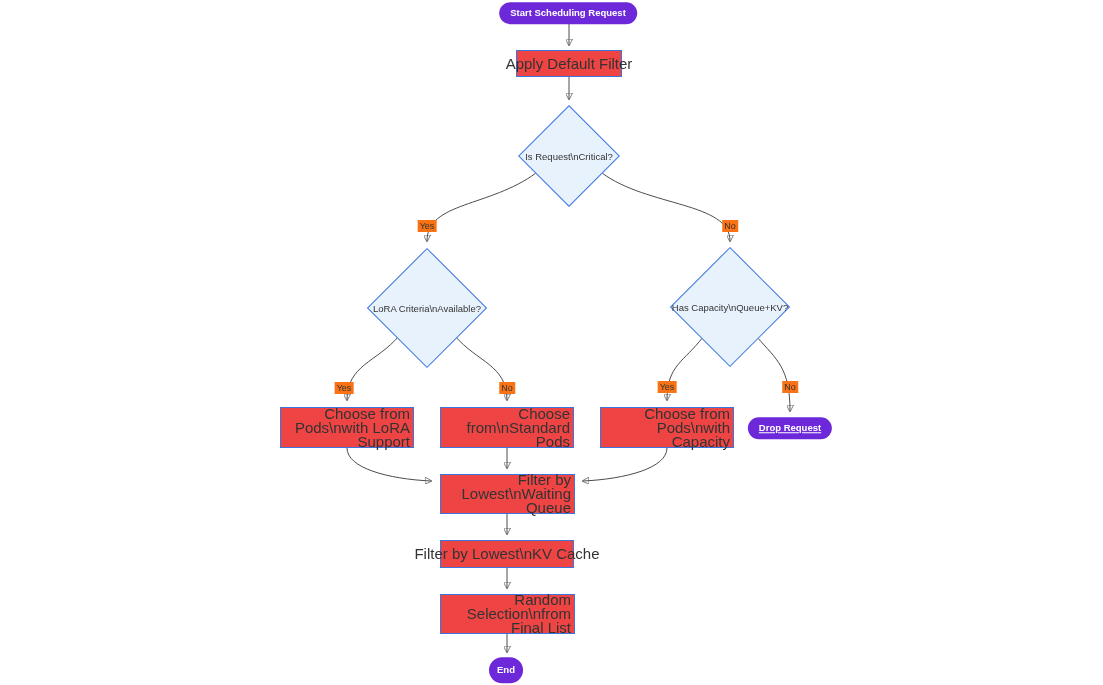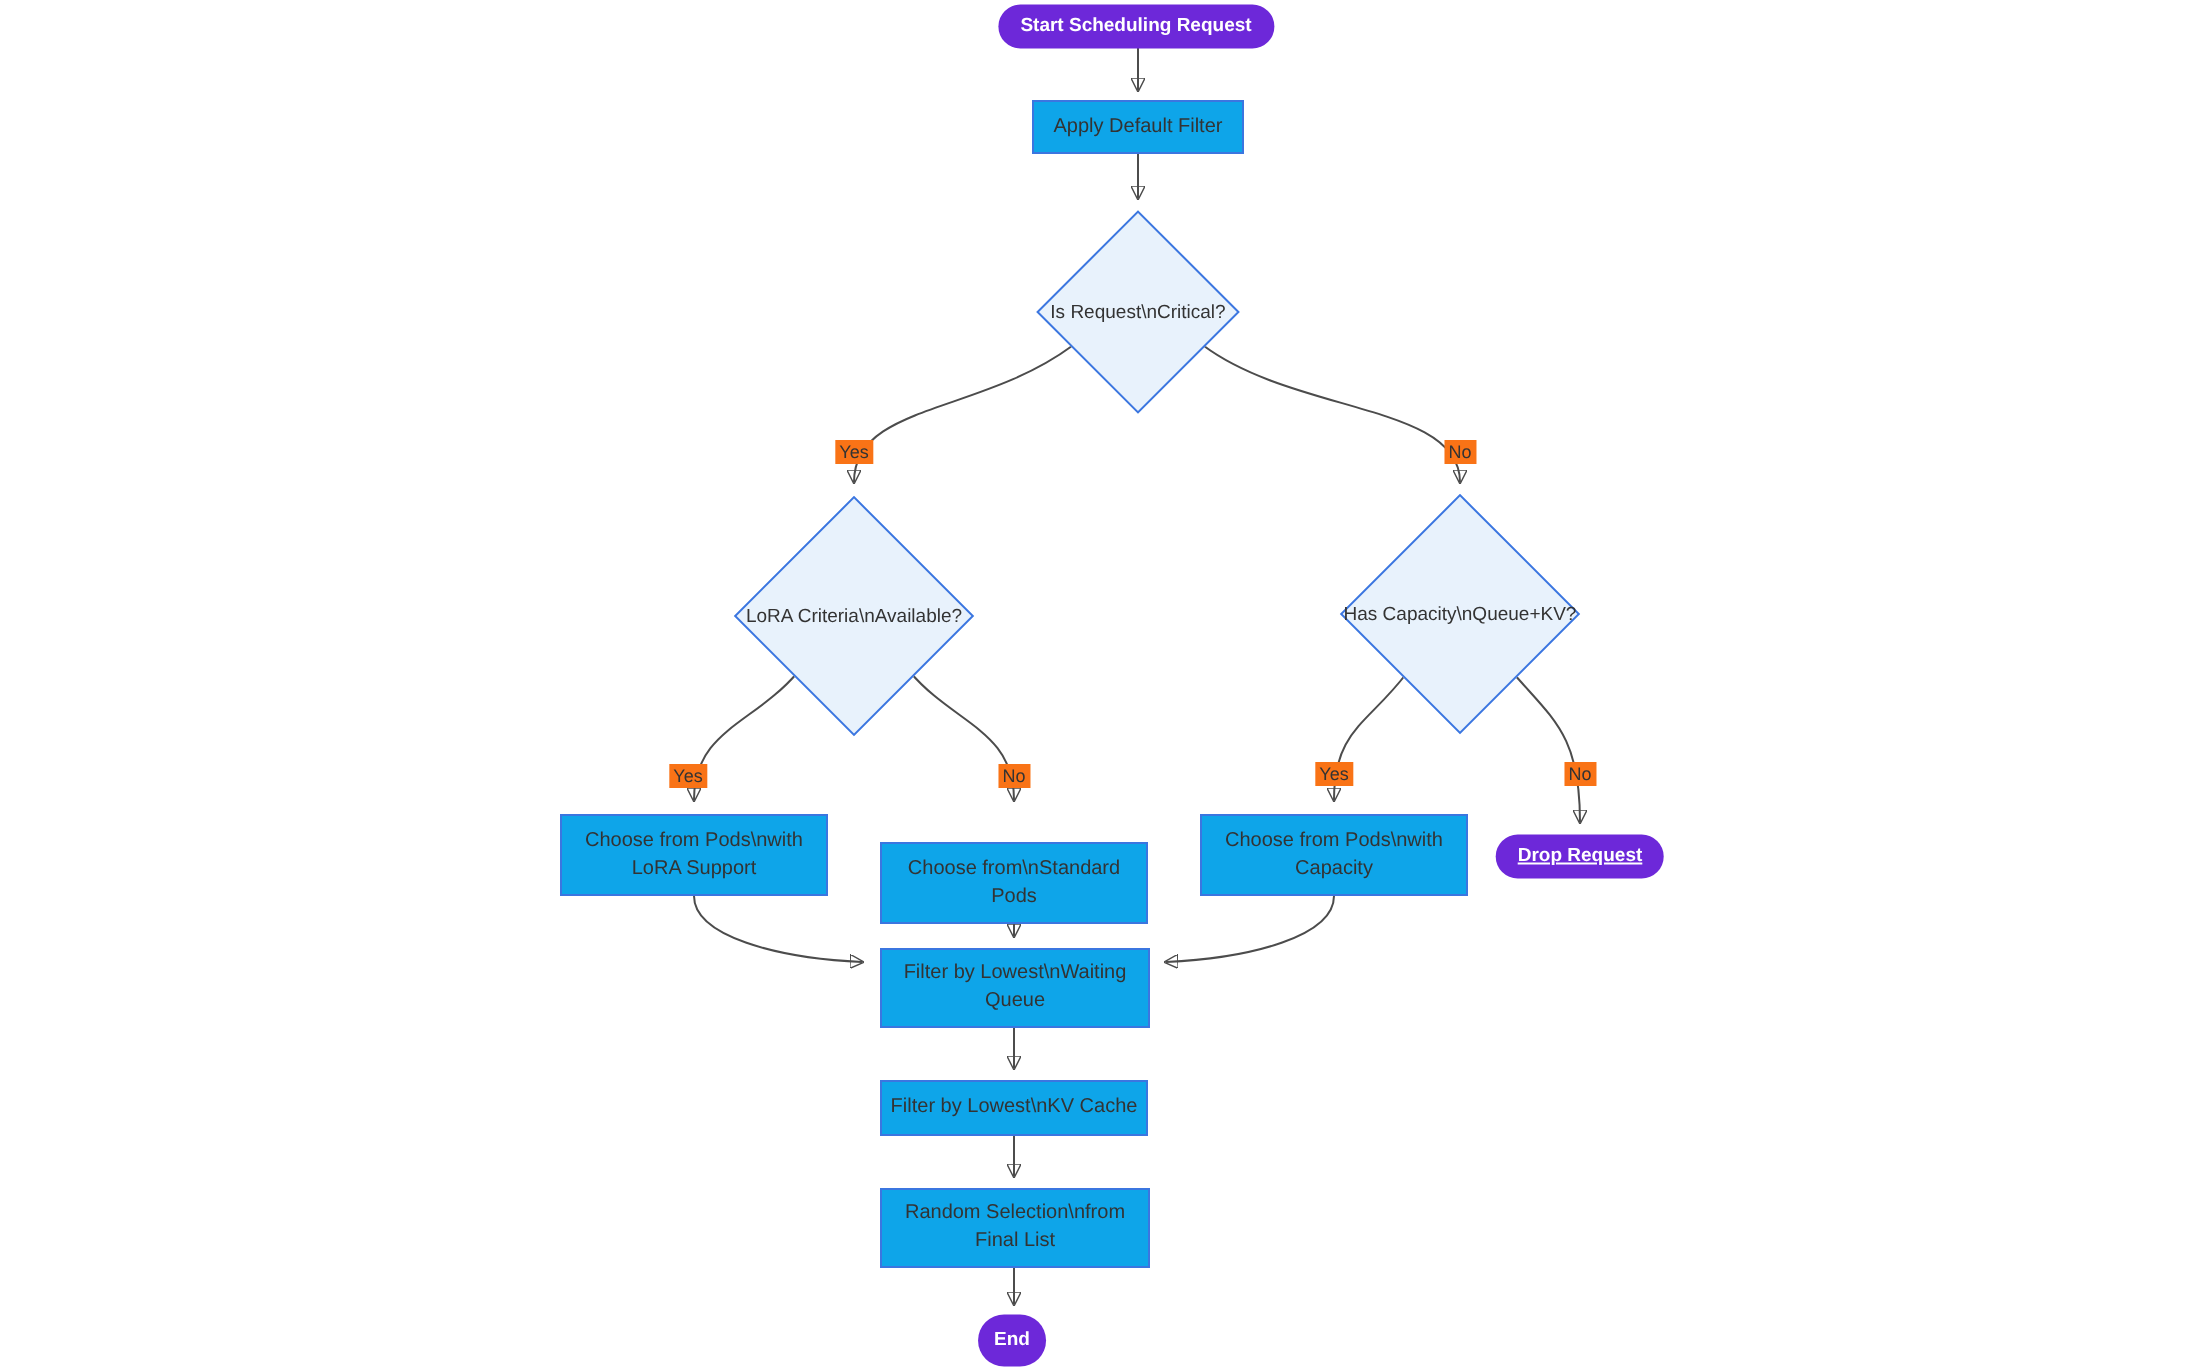--- a/index.html
+++ b/index.html
@@ -5,23 +5,23 @@
   html,body { margin:0; padding:0; background:#ffffff; }
   .canvas {
     position:relative; width:1103px; height:685px; background:#ffffff;
     font-family:"Liberation Sans","DejaVu Sans",sans-serif; overflow:hidden;
   }
   .edges { position:absolute; left:0; top:0; width:1103px; height:685px; }
   .edges path { stroke:#4c4c4c; stroke-width:1; fill:none; }
 
   .process {
     position:absolute; box-sizing:border-box;
-    background:#0ea5e9; border:1.5px solid #3b76e0;
+    background:#ef4444; border:1.5px solid #3b76e0;
     display:flex; align-items:center; justify-content:center;
-    text-align:center; font-size:10px; line-height:14px; color:#333333;
+    text-align:right; font-size:15px; line-height:14px; color:#333333;
     padding:0 3px;
   }
   .process.single { white-space:nowrap; }
 
   .diamond-box { position:absolute; }
   .diamond-shape {
     position:absolute; left:50%; top:50%;
     transform:translate(-50%,-50%) rotate(45deg);
     background:#e8f2fc; border:1.5px solid #3b76e0; box-sizing:border-box;
   }
@@ -74,21 +74,21 @@
   <div class="terminal" style="left:568px; top:13px;">Start Scheduling Request</div>
 
   <div class="terminal" style="left:790px; top:428px;text-decoration:underline;">Drop Request</div>
 
   <div class="terminal round" style="left:506px; top:670px;">End</div>
 
   <div class="process single" style="left:516px; top:50px; width:106px; height:27px;">Apply Default Filter</div>
 
   <div class="process" style="left:280px; top:407px; width:134px; height:41px;">Choose from Pods\nwith LoRA Support</div>
 
-  <div class="process" style="left:440px; top:421px; width:134px; height:41px;">Choose from\nStandard Pods</div>
+  <div class="process" style="left:440px; top:407px; width:134px; height:41px;">Choose from\nStandard Pods</div>
 
   <div class="process" style="left:600px; top:407px; width:134px; height:41px;">Choose from Pods\nwith Capacity</div>
 
   <div class="process" style="left:440px; top:474px; width:135px; height:40px;">Filter by Lowest\nWaiting Queue</div>
 
   <div class="process single" style="left:440px; top:540px; width:134px; height:28px;">Filter by Lowest\nKV Cache</div>
 
   <div class="process" style="left:440px; top:594px; width:135px; height:40px;">Random Selection\nfrom Final List</div>
 
   <div class="diamond-box" style="left:366px; top:247px; width:122px; height:122px;">

